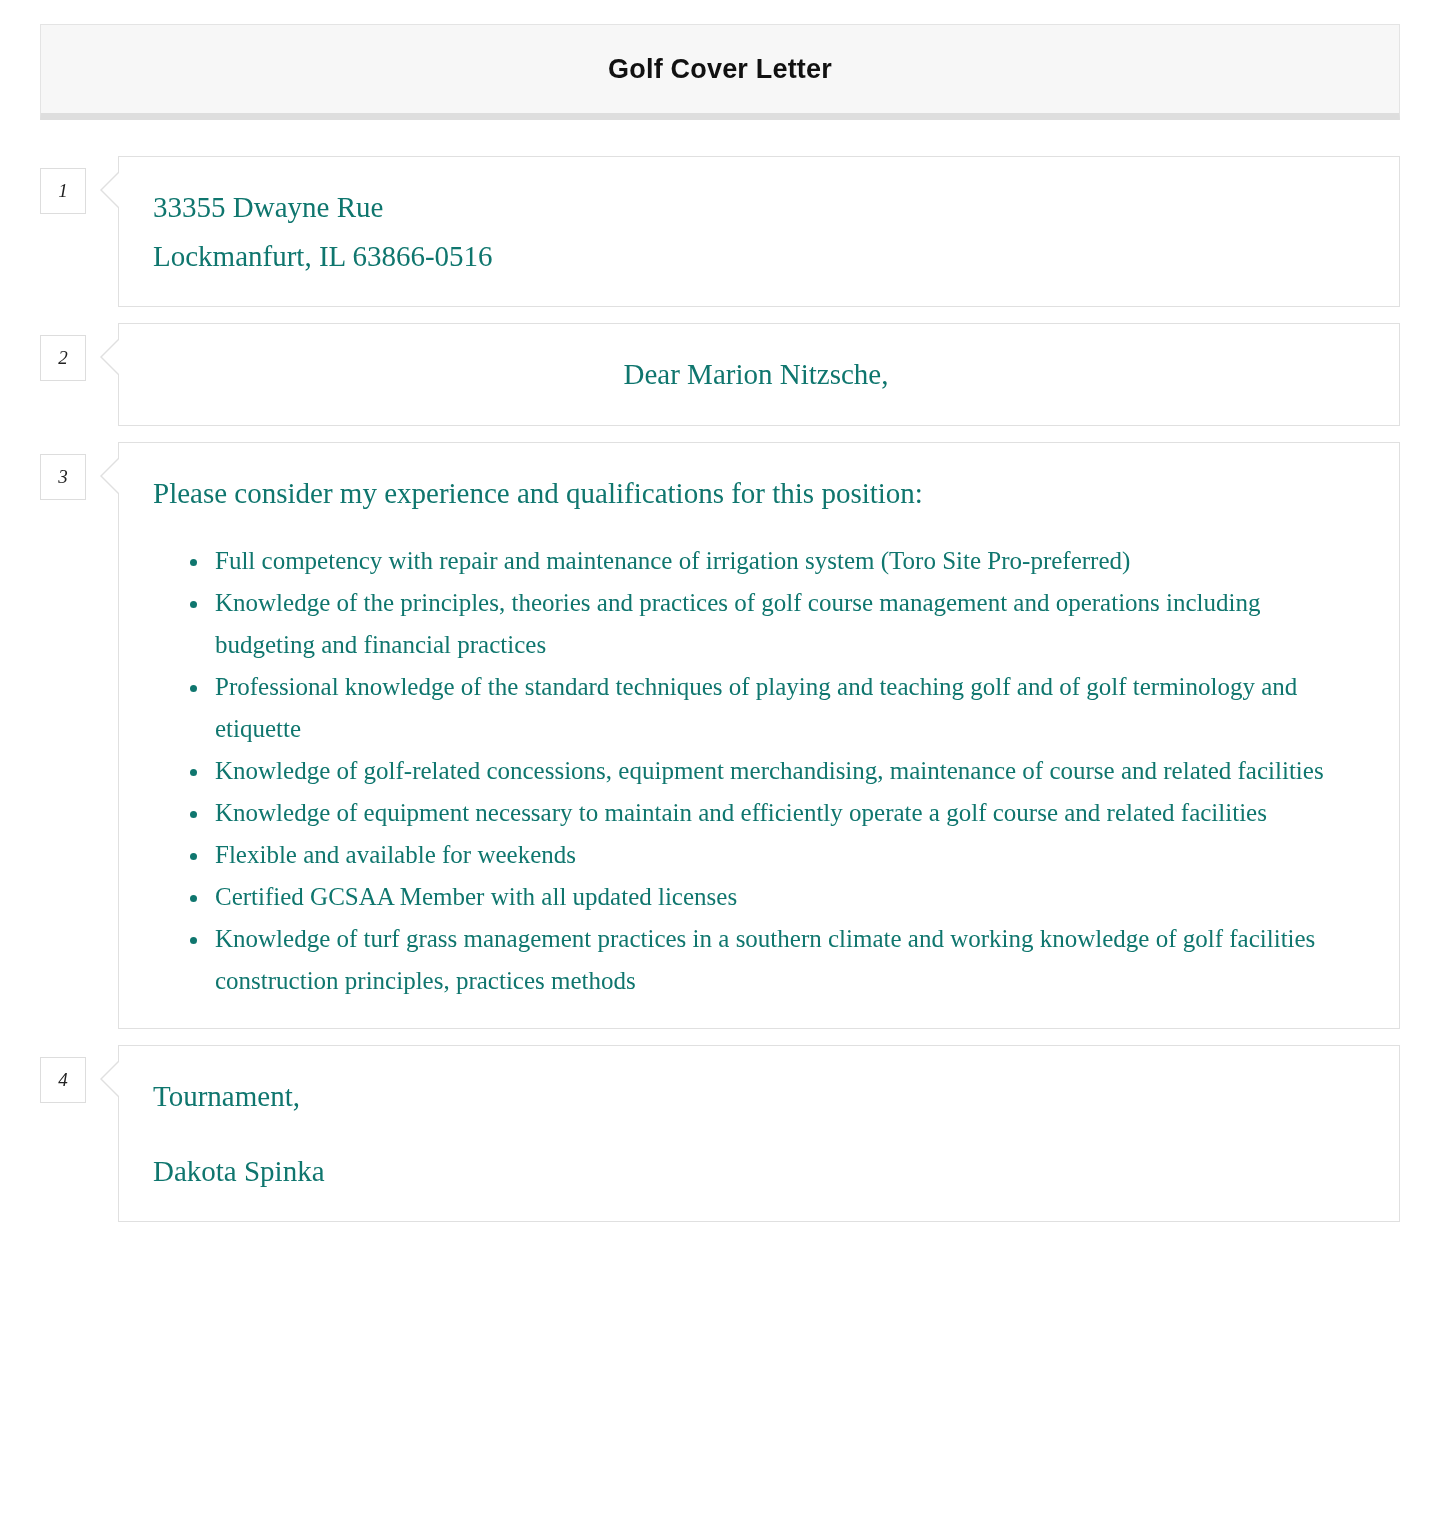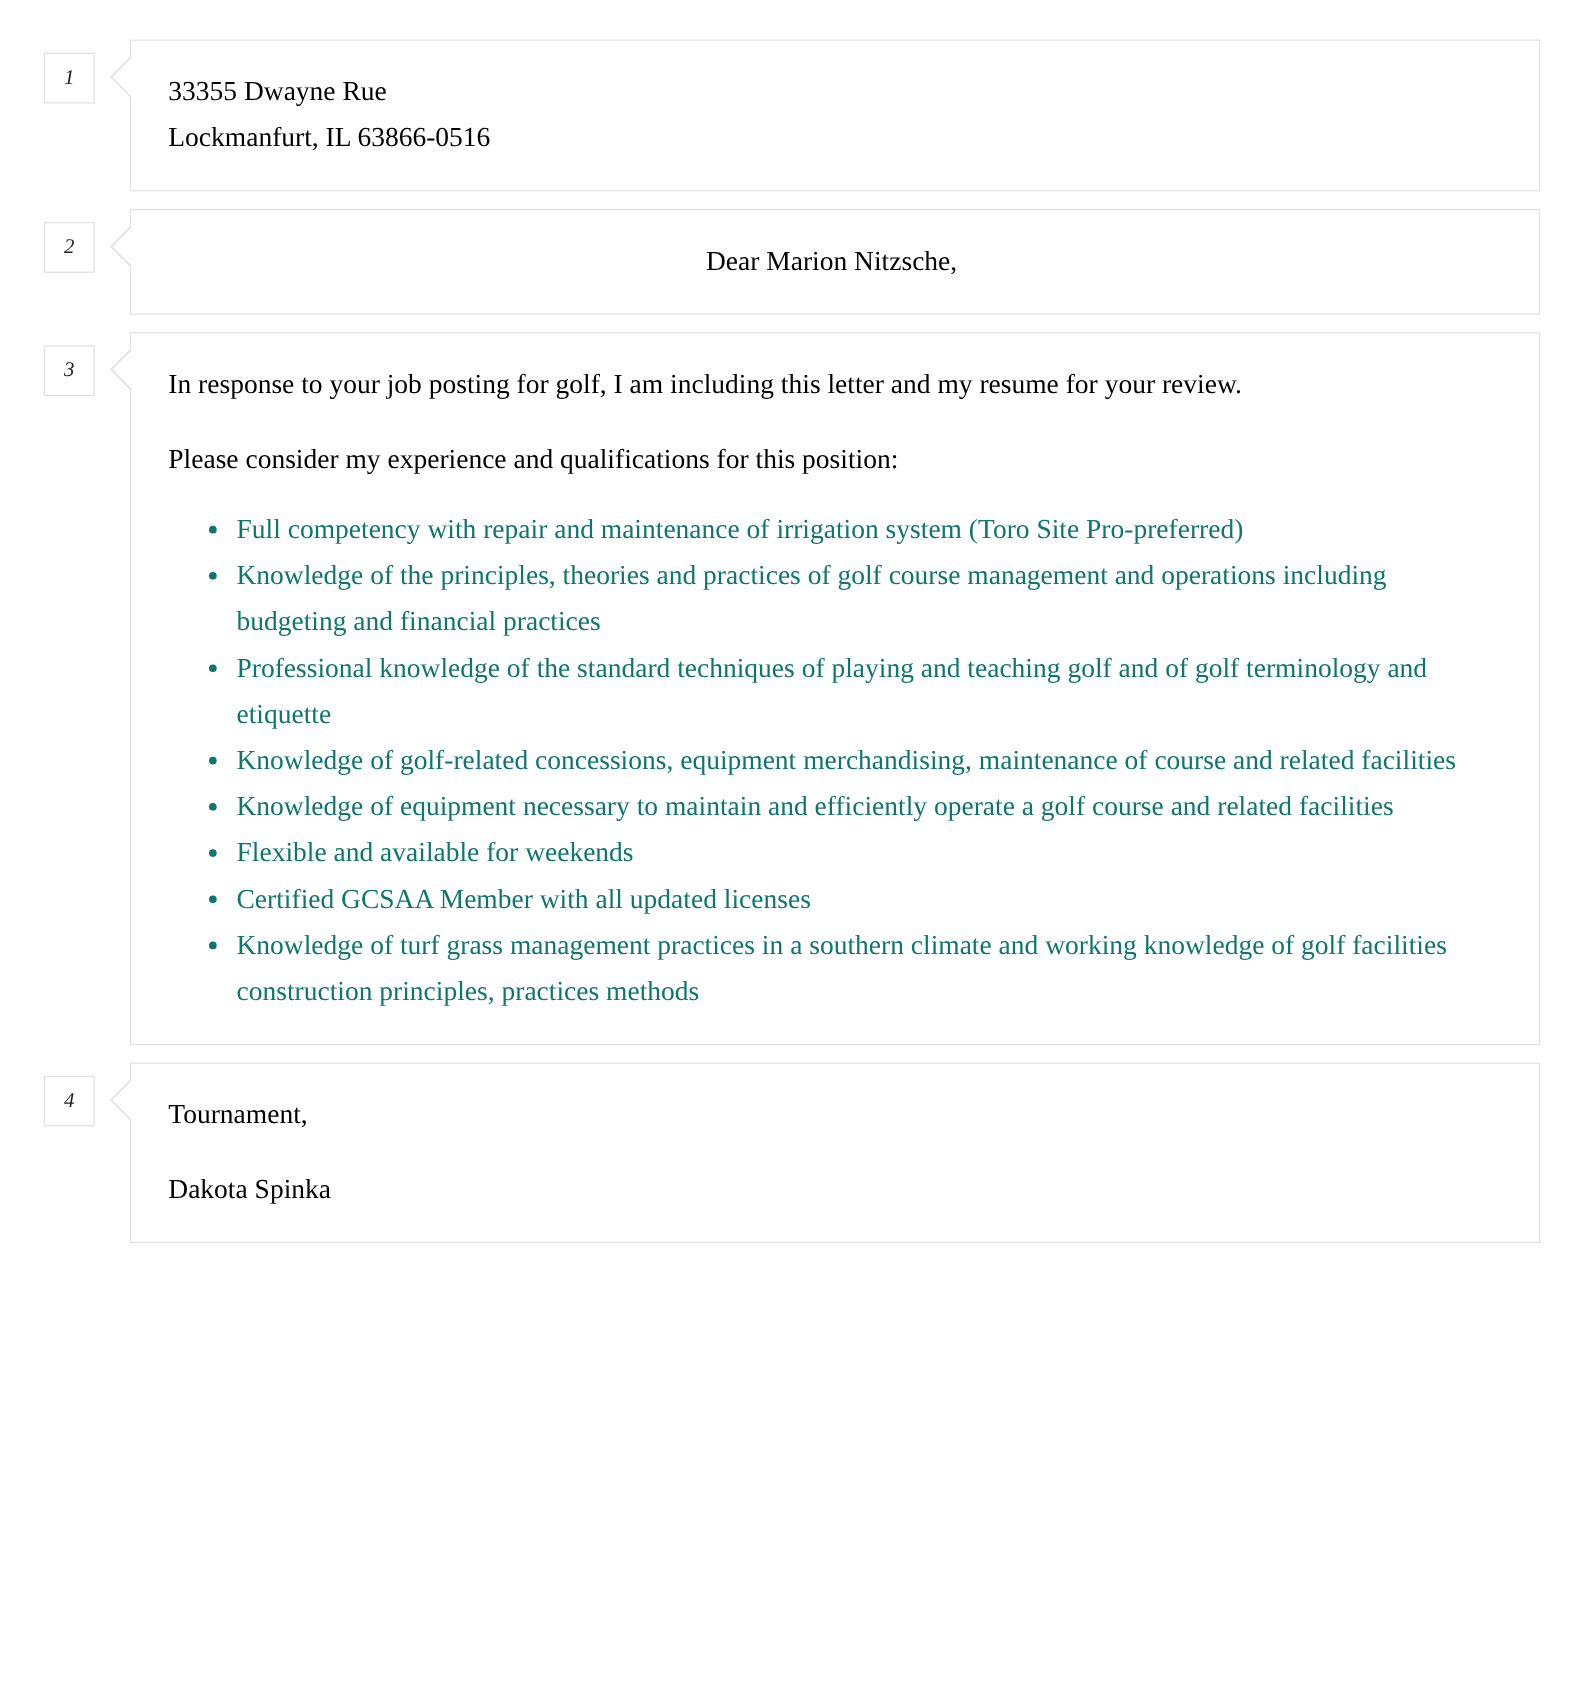--- a/index.html
+++ b/index.html
@@ -100,23 +100,23 @@
     top: 16px;
     width: 0;
     height: 0;
     border-top: 17px solid transparent;
     border-bottom: 17px solid transparent;
     border-right: 17px solid #ffffff;
   }
 
   .bubble p {
     margin: 0;
-    font-size: 25px;
+    font-size: 29px;
     line-height: 1.68;
-    color: #000000;
+    color: #0f766e;
   }
   .bubble p + p { margin-top: 26px; }
   .bubble p.bold { font-weight: normal; text-align: center; }
 
   .bubble ul {
     margin: 22px 0 0 0;
     padding-left: 58px;
     list-style-type: disc;
   }
   .bubble ul li {
@@ -129,20 +129,23 @@
 
   .addr-line { display: block; }
 
   .tail-spacer { height: 28px; }
 </style>
 </head>
 <body>
 
 <div class="page">
 
+  <div class="doc-header">
+    <div class="doc-title">Golf Cover Letter</div>
+  </div>
 
   <div class="sections">
 
     <div class="section">
       <div class="badge-col">
         <div class="badge">1</div>
       </div>
       <div class="bubble">
         <p>
           <span class="addr-line">33355 Dwayne Rue</span>
@@ -158,21 +161,20 @@
       <div class="bubble">
         <p class="bold">Dear Marion Nitzsche,</p>
       </div>
     </div>
 
     <div class="section">
       <div class="badge-col">
         <div class="badge">3</div>
       </div>
       <div class="bubble">
-        <p>In response to your job posting for golf, I am including this letter and my resume for your review.</p>
         <p>Please consider my experience and qualifications for this position:</p>
         <ul>
           <li>Full competency with repair and maintenance of irrigation system (Toro Site Pro-preferred)</li>
           <li>Knowledge of the principles, theories and practices of golf course management and operations including budgeting and financial practices</li>
           <li>Professional knowledge of the standard techniques of playing and teaching golf and of golf terminology and etiquette</li>
           <li>Knowledge of golf-related concessions, equipment merchandising, maintenance of course and related facilities</li>
           <li>Knowledge of equipment necessary to maintain and efficiently operate a golf course and related facilities</li>
           <li>Flexible and available for weekends</li>
           <li>Certified GCSAA Member with all updated licenses</li>
           <li>Knowledge of turf grass management practices in a southern climate and working knowledge of golf facilities construction principles, practices methods</li>

